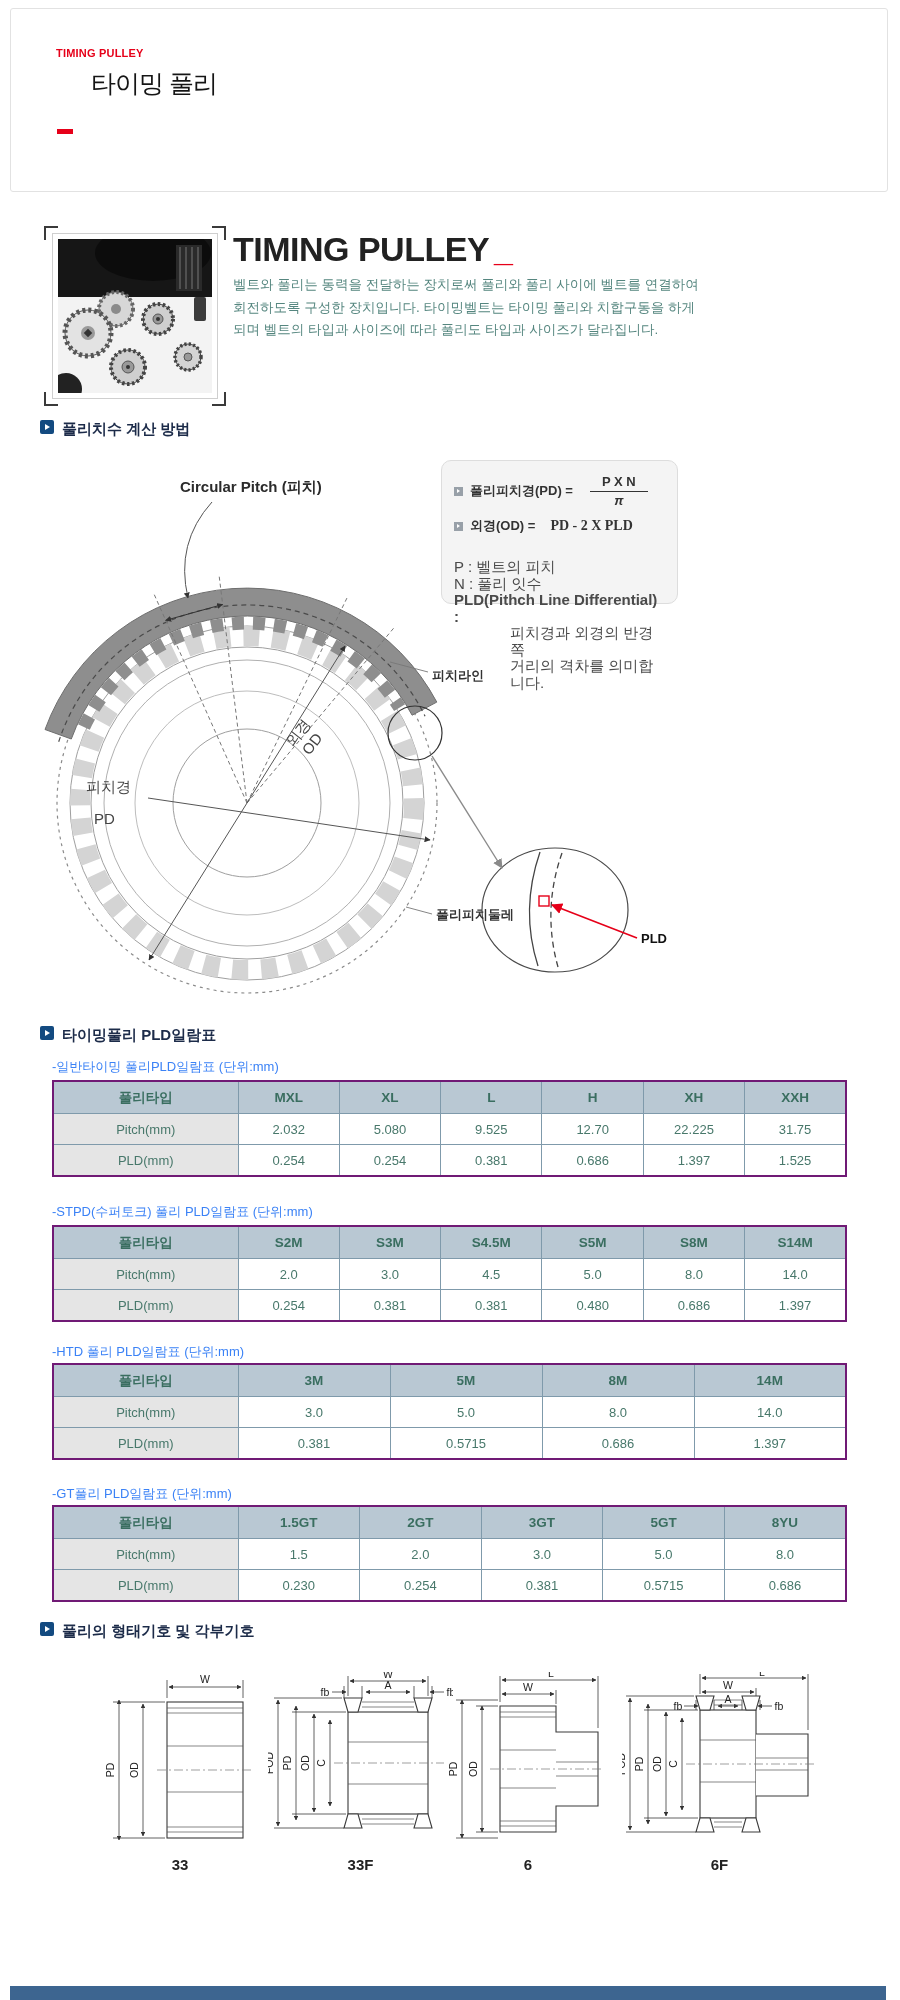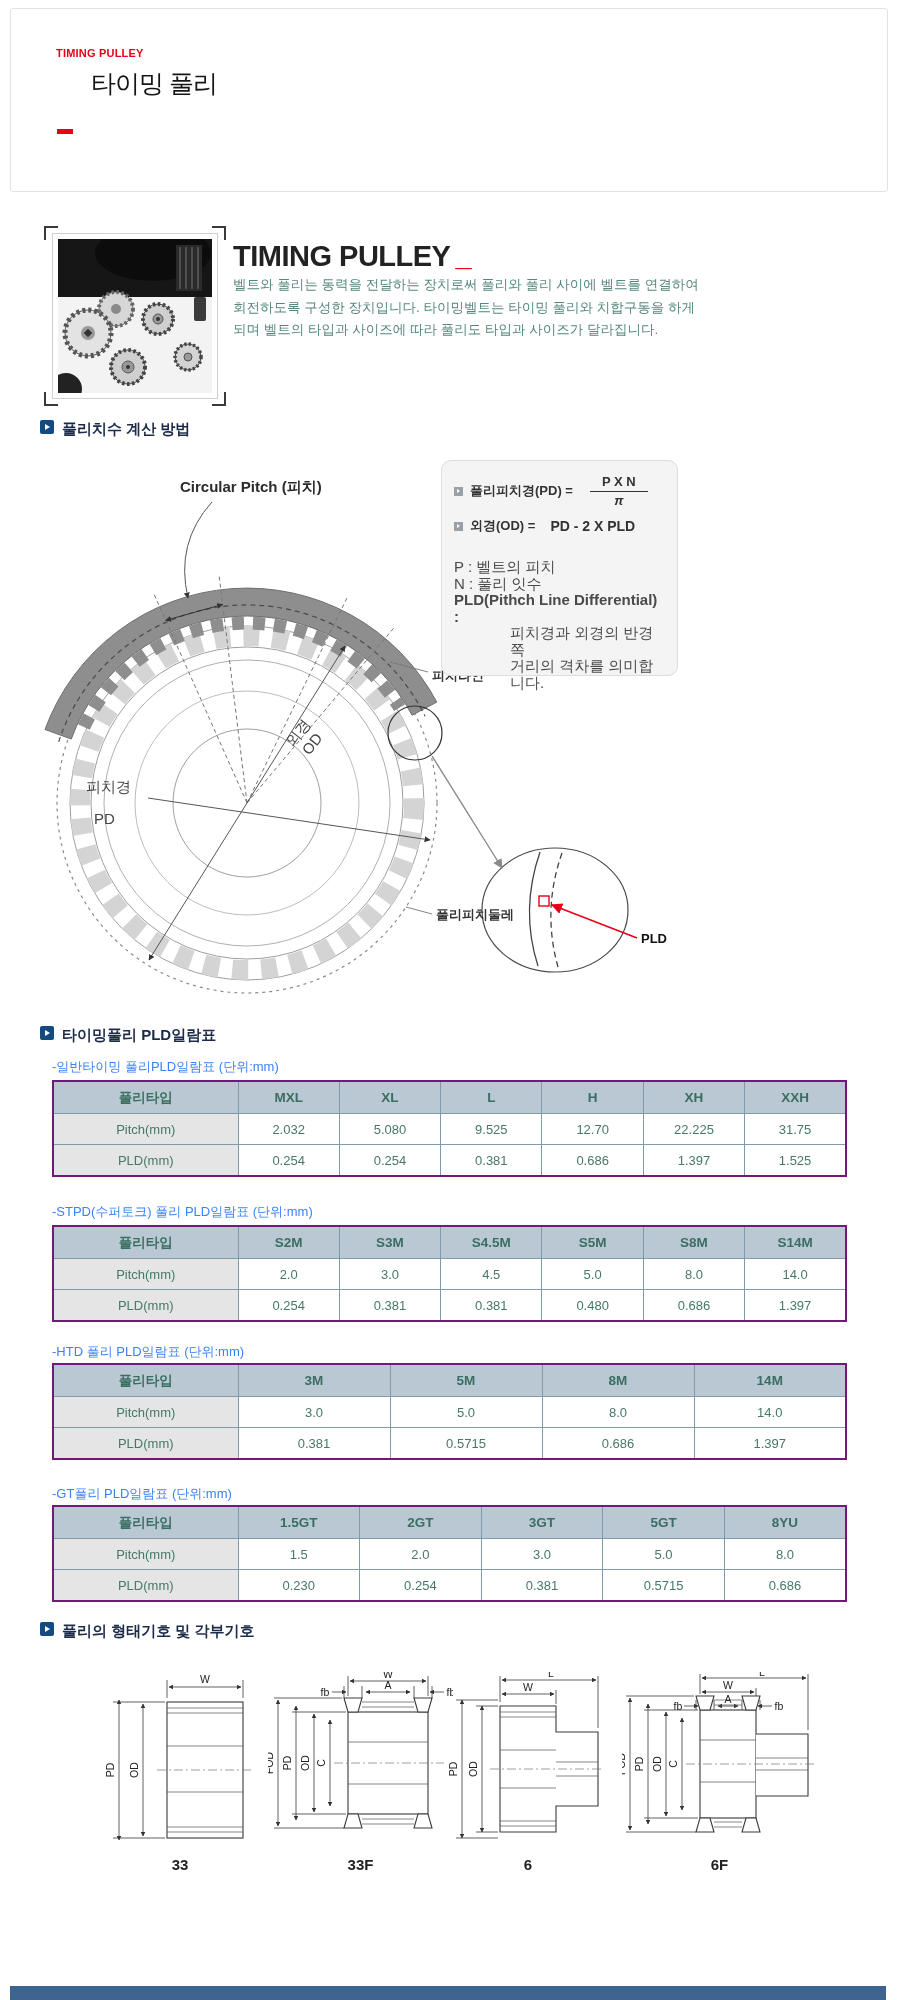--- a/index.html
+++ b/index.html
@@ -11,39 +11,39 @@
   .page-title{position:absolute;left:44px;top:58px;font-size:25px;font-weight:normal;color:#151515;letter-spacing:-1px;margin-left:36px;}
   .title-dash{position:absolute;left:46px;top:120px;width:16px;height:5px;background:#e60019;}
 
   
   .photo-frame{position:absolute;left:52px;top:233px;width:154px;height:154px;background:#fff;border:1px solid #cfcfcf;padding:5px;}
   .cm{position:absolute;width:12px;height:12px;}
   .cm.tl{left:44px;top:226px;border-top:2px solid #3a3a3a;border-left:2px solid #3a3a3a;}
   .cm.tr{left:212px;top:226px;border-top:2px solid #3a3a3a;border-right:2px solid #3a3a3a;}
   .cm.bl{left:44px;top:392px;border-bottom:2px solid #3a3a3a;border-left:2px solid #3a3a3a;}
   .cm.br{left:212px;top:392px;border-bottom:2px solid #3a3a3a;border-right:2px solid #3a3a3a;}
-  .intro-heading{position:absolute;left:233px;top:240px;font-size:29px;font-weight:bold;color:#222;letter-spacing:-.5px;}
+  .intro-heading{position:absolute;left:233px;top:230px;font-size:34px;font-weight:bold;color:#222;letter-spacing:-.5px;}
   .intro-heading .accent{color:#e60019;margin-left:5px;}
   .intro-text{position:absolute;left:233px;top:274px;font-size:13.5px;line-height:22.5px;color:#55867f;}
 
   
   .section-hd{position:absolute;display:flex;align-items:flex-start;gap:8px;font-size:15px;font-weight:bold;color:#1c2b49;}
   .sq-icon{width:14px;height:14px;background:#134a80;border-radius:2px;position:relative;flex:0 0 auto;}
   .sq-icon::after{content:"";position:absolute;left:5px;top:4px;border-left:5px solid #fff;border-top:3px solid transparent;border-bottom:3px solid transparent;}
 
   
-  .fbox{position:absolute;left:441px;top:460px;width:237px;height:216px;background:#f4f4f4;border:1px solid #ddd;border-radius:10px;padding:13px 12px;box-sizing:border-box;}
+  .fbox{position:absolute;left:441px;top:460px;width:237px;height:144px;background:#f4f4f4;border:1px solid #ddd;border-radius:10px;padding:13px 12px;box-sizing:border-box;}
   .frow{display:flex;align-items:center;gap:7px;color:#333;}
   .bx-icon{width:9px;height:9px;background:#98a0a8;position:relative;flex:0 0 auto;}
   .bx-icon::after{content:"";position:absolute;left:3px;top:2px;border-left:3px solid #fff;border-top:2px solid transparent;border-bottom:2px solid transparent;}
   .flab{font-size:13px;font-weight:bold;}
   .frac{display:inline-block;text-align:center;margin-left:10px;}
   .frac .nu{font-size:13px;font-weight:bold;border-bottom:1.5px solid #333;padding:0 12px 2px;}
   .frac .de{font-size:13px;font-weight:bold;font-style:italic;padding-top:1px;}
-  .fexpr{font-size:14px;font-weight:bold;margin-left:8px;}
+  .fexpr{font-size:14px;font-weight:bold;margin-left:8px;font-family:Liberation Serif, serif;}
   .fnotes{margin-top:24px;font-size:15px;color:#4a4a4a;line-height:16.5px;}
   .fnotes .b{font-weight:bold;}
   .fnotes .ind{padding-left:56px;}
 
   
   .tbl-sub{position:absolute;left:52px;font-size:13px;color:#3b82f6;}
   table.pld{position:absolute;left:52px;width:795px;border-collapse:collapse;table-layout:fixed;border:2px solid #701a75;}
   .pld th,.pld td{border:1px solid #7f9aab;text-align:center;font-size:13px;color:#48786b;height:30px;padding:0;}
   .pld thead th{background:#b9c8d3;font-weight:bold;color:#3a6e60;height:31px;font-size:13.5px;}
   .pld td.rowlbl{background:#e5e5e5;}

